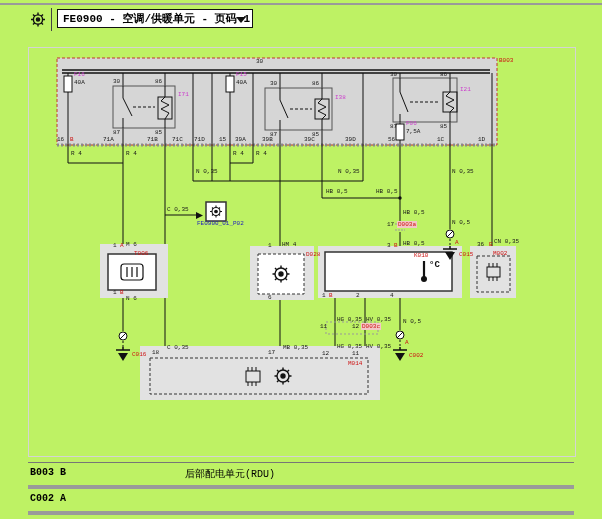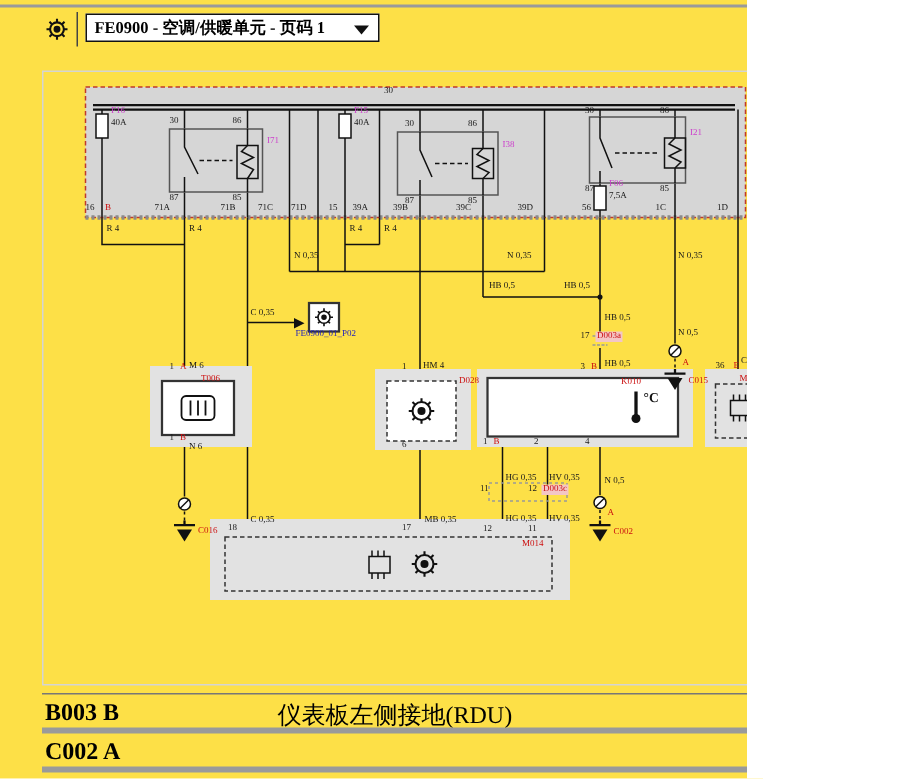--- a/index.html
+++ b/index.html
@@ -1,17 +1,17 @@
 <!DOCTYPE html>
 <html><head>
 <meta charset="utf-8">
 <style>
   html,body{margin:0;padding:0;background:#fff;}
-  #page{position:relative;width:498px;height:519px;background:#fde047;overflow:hidden;
-        font-family:Liberation Serif, serif;}
+  #page{position:relative;width:602px;height:519px;background:#bef264;overflow:hidden;
+        font-family:Liberation Mono, monospace;}
   .toprule{position:absolute;left:0;top:3px;width:602px;height:2px;background:#9a9a9a;}
   
   #toolbar{position:absolute;left:0;top:8px;width:602px;height:24px;}
   #gearbtn{position:absolute;left:27px;top:2px;width:22px;height:19px;cursor:pointer;}
   #tbsep{position:absolute;left:51px;top:0;width:1px;height:23px;background:#444;}
   #dropdown{position:absolute;left:57px;top:1px;width:196px;height:19px;border:1.5px solid #111;
             background:#fff;font-size:11px;font-weight:bold;line-height:19px;padding-left:5px;
             box-sizing:border-box;cursor:pointer;}
   #chev{position:absolute;right:6px;top:7px;width:0;height:0;border-left:5px solid transparent;
         border-right:5px solid transparent;border-top:6px solid #111;}
@@ -23,21 +23,21 @@
   .blk{color:#1a1a1a;}
   .red{color:#cc1111;}
   .mag{color:#cc3fcc;}
   .blu{color:#2222bb;}
   .pnk{color:#cc1111;background:#f3c6c6;padding:0 1px;}
   .tc{font-size:9px;font-weight:bold;color:#111;}
   
   #legend{position:absolute;left:0;top:458px;width:602px;}
   .legline{position:absolute;left:28px;width:546px;height:1px;background:#777;}
   .legbar{position:absolute;left:28px;width:546px;height:4px;background:#9a9a9a;}
-  .legrow{position:absolute;left:30px;width:544px;height:20px;font-size:16px;}
+  .legrow{position:absolute;left:30px;width:544px;height:20px;font-size:10px;}
   .legcode{position:absolute;left:0;top:3px;font-weight:bold;color:#000;}
   .legdesc{position:absolute;left:155px;top:3px;color:#000;}
 </style>
 </head>
 <body>
 
 <div id="page">
   <div class="toprule"></div>
 
   <div id="toolbar">
@@ -308,21 +308,21 @@
         <span class="lbl red" style="left: 405px; top: 299px;">A</span>
         <span class="lbl red" style="left: 409px; top: 312px;">C002</span>
         <span class="lbl blu" style="left: 197px; top: 180px;">FE0900_01_P02</span>
       </div>
   </div>
 
   <div id="legend">
     <div class="legline" style="top:4px;"></div>
     <div class="legrow" style="top:6px;">
       <span class="legcode">B003 B</span>
-      <span class="legdesc">仪表板左侧接地(RDU)</span>
+      <span class="legdesc">后部配电单元(RDU)</span>
     </div>
     <div class="legbar" style="top:27px;"></div>
     <div class="legrow" style="top:32px;">
       <span class="legcode">C002 A</span>
     </div>
     <div class="legbar" style="top:53px;"></div>
   </div>
 </div>
 
 </body></html>

